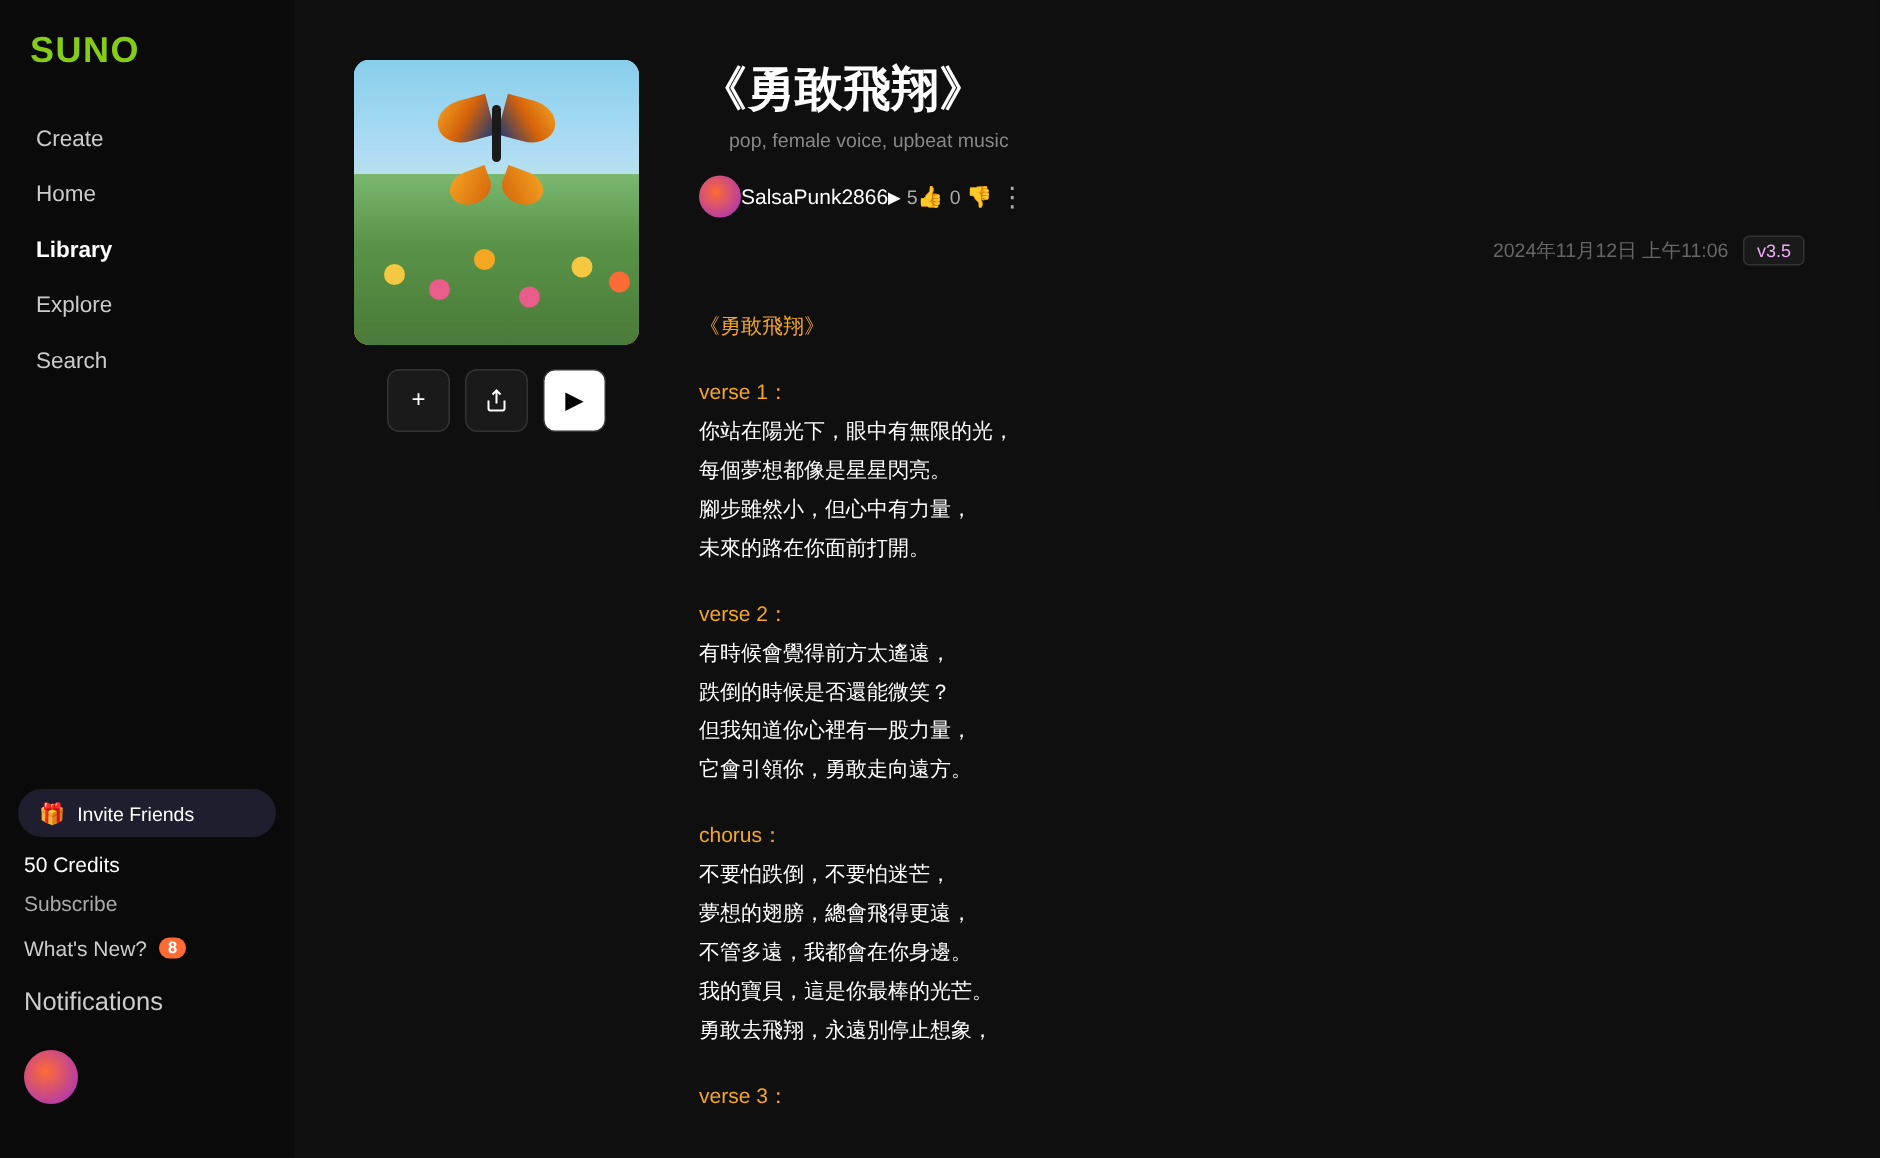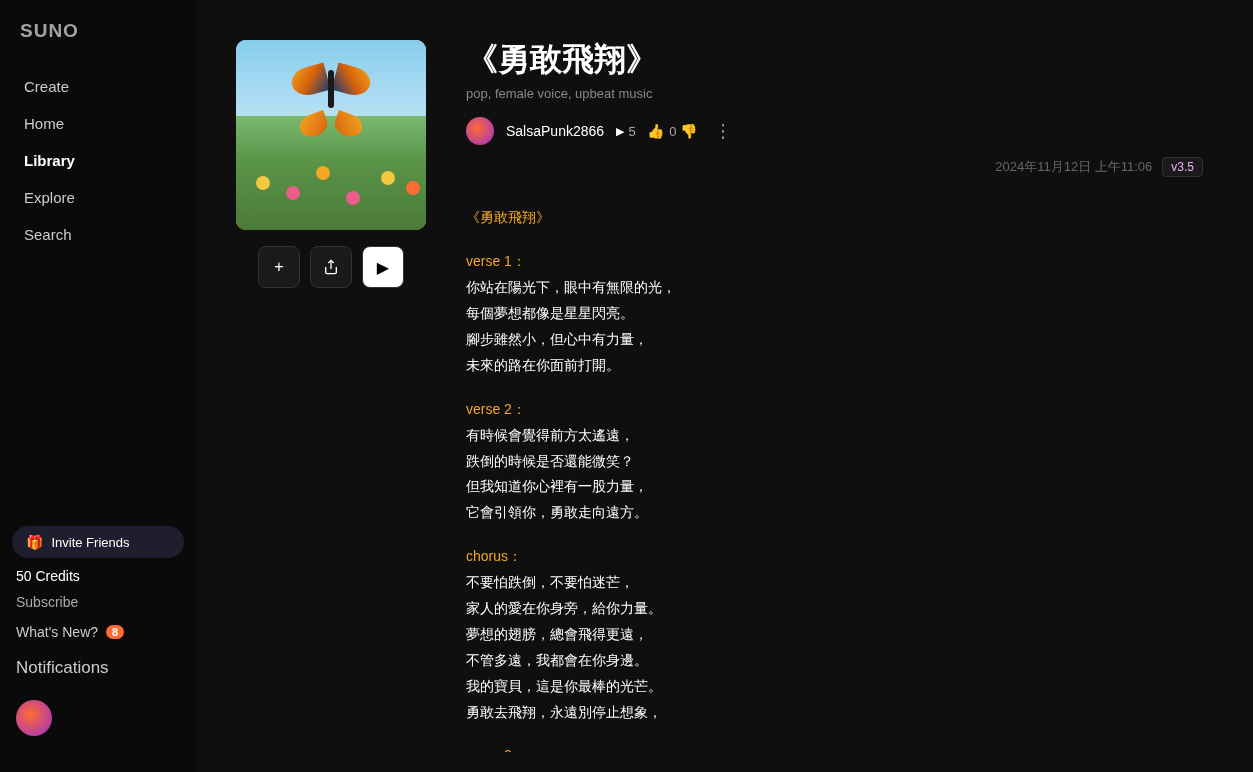--- a/index.html
+++ b/index.html
@@ -17,23 +17,23 @@
     .sidebar {
       width: 196px;
       min-width: 196px;
       background-color: #0a0a0a;
       display: flex;
       flex-direction: column;
       padding: 20px 0;
       height: 100%;
     }
     .sidebar-logo {
-      font-size: 19px;
+      font-size: 24px;
       font-weight: 900;
-      color: #a3a3a3;
+      color: #84cc16;
       padding: 0 20px 28px 20px;
       letter-spacing: 1px;
     }
     .sidebar-nav {
       display: flex;
       flex-direction: column;
       gap: 4px;
       padding: 0 12px;
       flex: 1;
     }
@@ -258,25 +258,25 @@
     .song-title {
       font-size: 32px;
       font-weight: 700;
       color: #ffffff;
       line-height: 1.2;
     }
     .song-tags {
       font-size: 13px;
       color: #888888;
       margin-top: -4px;
+      margin-left: 20px;
     }
     .song-meta-row {
       display: flex;
       align-items: center;
-      gap: 12px;
       margin-top: 4px;
     }
     .user-avatar-small {
       width: 28px;
       height: 28px;
       border-radius: 50%;
       background: radial-gradient(circle at 40% 40%, #ff6b35, #9b2dca);
     }
     .username {
       font-size: 14px;
@@ -442,21 +442,20 @@
       <div class="lyrics-line">未來的路在你面前打開。</div>
       <div class="lyrics-blank"></div>
       <div class="lyrics-section-title">verse 2：</div>
       <div class="lyrics-line">有時候會覺得前方太遙遠，</div>
       <div class="lyrics-line">跌倒的時候是否還能微笑？</div>
       <div class="lyrics-line">但我知道你心裡有一股力量，</div>
       <div class="lyrics-line">它會引領你，勇敢走向遠方。</div>
       <div class="lyrics-blank"></div>
       <div class="lyrics-section-title">chorus：</div>
       <div class="lyrics-line">不要怕跌倒，不要怕迷芒，</div>
-      <div class="lyrics-line">家人的愛在你身旁，給你力量。</div>
       <div class="lyrics-line">夢想的翅膀，總會飛得更遠，</div>
       <div class="lyrics-line">不管多遠，我都會在你身邊。</div>
       <div class="lyrics-line">我的寶貝，這是你最棒的光芒。</div>
       <div class="lyrics-line">勇敢去飛翔，永遠別停止想象，</div>
       <div class="lyrics-blank"></div>
       <div class="lyrics-section-title">verse 3：</div>
     </div>
   </div>
 
 </main>

